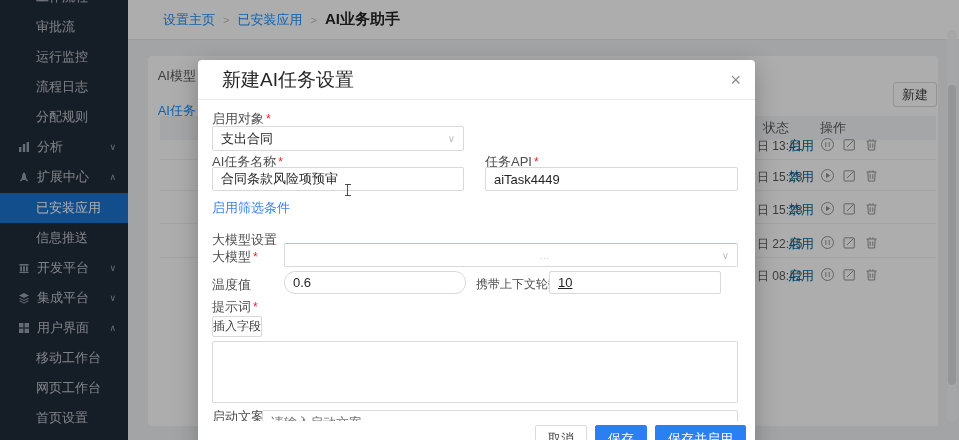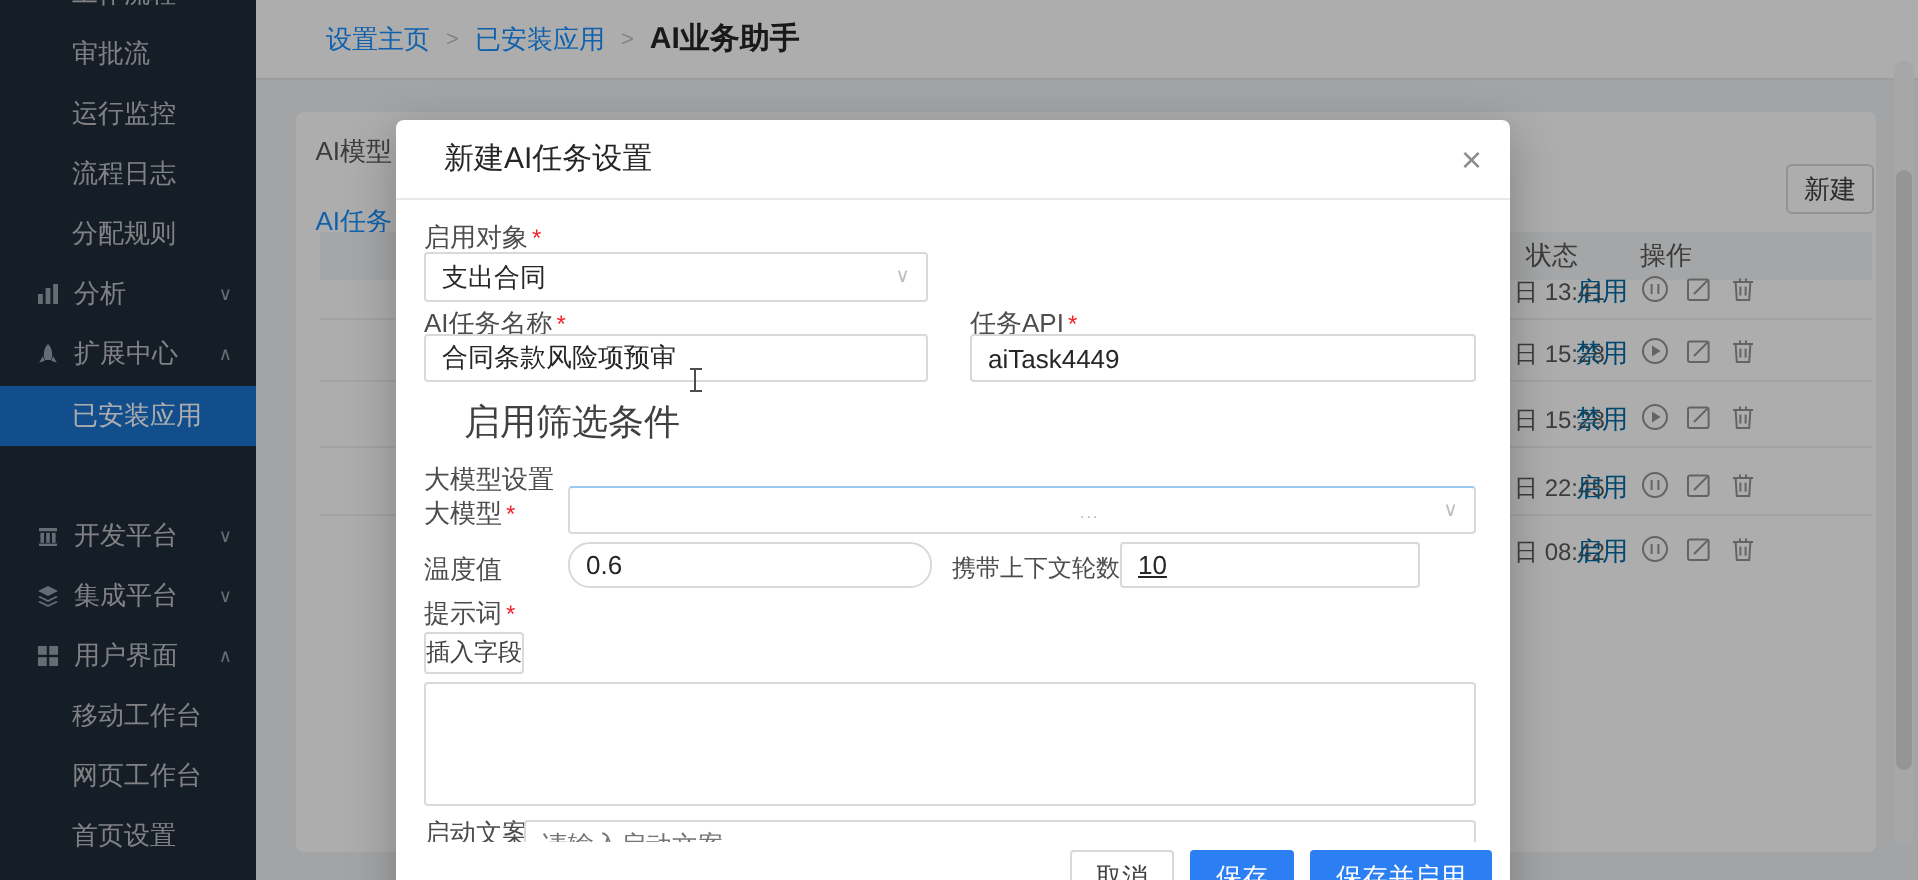--- a/index.html
+++ b/index.html
@@ -45,29 +45,29 @@
   .act-ic { width:15px; height:15px; cursor:pointer; }
 
   .page-scrollbar { position:absolute; right:2px; top:30px; width:10px; height:392px; background:#f7f7f7; border-radius:5px; }
   .page-scrollbar .thumb { position:absolute; left:1px; top:55px; width:8px; height:300px; background:#dcdcdc; border-radius:4px; }
 
   
   .mask { position:absolute; inset:0; background:rgba(0,0,0,0.32); z-index:5; }
   .modal { position:absolute; left:198px; top:60px; width:557px; height:420px; background:#fff;
            border-radius:4px; box-shadow:0 6px 24px rgba(0,0,0,0.25); z-index:10; font-size:13px; }
   .m-header { position:absolute; left:0; top:0; right:0; height:40px; border-bottom:1px solid #e8e8e8; }
-  .m-title { position:absolute; left:24px; top:0; line-height:40px; font-size:15px; color:#262626; }
+  .m-title { position:absolute; left:24px; top:0; line-height:40px; font-size:19px; color:#262626; }
   .m-close { position:absolute; right:14px; top:0; line-height:40px; font-size:18px; color:#8c8c8c; cursor:pointer; }
   .lbl { position:absolute; color:#4d4d4d; font-size:13px; white-space:nowrap; }
   .req { color:#f5222d; margin-left:2px; font-size:12px; }
   .inp, .sel, .txta { position:absolute; border:1px solid #d9d9d9; border-radius:2px; background:#fff;
           font-size:13px; color:#262626; padding:0 8px; font-family:inherit; outline:none; }
   .sel { display:flex; align-items:center; cursor:pointer; }
   .sel-arrow { position:absolute; right:8px; color:#bfbfbf; font-size:10px; }
-  .link { position:absolute; color:#404040; font-size:18px; cursor:pointer;margin-left:20px; }
+  .link { position:absolute; color:#3b82f6; font-size:13px; cursor:pointer; }
   .section-t { position:absolute; color:#4d4d4d; font-size:13px; }
   .model-sel { border-top:1px solid #9ec9ef; }
   .artifact { position:absolute; left:255px; top:8px; font-size:8px; color:#b5b5b5; letter-spacing:1px; }
   .ibeam { position:absolute; left:149px; top:124px; width:1px; height:12px; background:#4d4d4d; z-index:11; }
   .ibeam::before, .ibeam::after { content:""; position:absolute; left:-2.5px; width:6px; height:1px; background:#4d4d4d; }
   .ibeam::before { top:0; } .ibeam::after { bottom:0; }
   .insert-btn { position:absolute; left:14px; top:256px; height:21px; padding:0 0; background:#fff;
                 border:1px solid #d9d9d9; border-radius:2px; font-size:12px; color:#404040;
                 display:flex; align-items:center; cursor:pointer; }
   .m-footer { position:absolute; left:0; top:361px; width:100%; height:59px; background:#fff; z-index:12;
@@ -104,20 +104,21 @@
           <svg width="12" height="12" viewBox="0 0 12 12">
             <path d="M6 1 C8 3 8.6 6 7.6 9 L4.4 9 C3.4 6 4 3 6 1 Z" fill="#97a0ac"></path>
             <path d="M3.4 7 L1.6 10.4 L4.4 9.4 Z" fill="#97a0ac"></path>
             <path d="M8.6 7 L10.4 10.4 L7.6 9.4 Z" fill="#97a0ac"></path>
           </svg>
         </span>
       <span>扩展中心</span>
       <span class="side-chevron">∧</span>
     </div>
     <div class="side-item child selected" style="top:193px"><span>已安装应用</span></div>
+    <div class="side-item child" style="top:223px"><span>信息推送</span></div>
 
     <div class="side-item parent" style="top:253px">
       <span class="side-icon">
           <svg width="12" height="12" viewBox="0 0 12 12">
             <rect x="1.5" y="2" width="9" height="1.6" fill="#97a0ac"></rect>
             <rect x="2.2" y="4.4" width="1.8" height="5" fill="#97a0ac"></rect>
             <rect x="5.1" y="4.4" width="1.8" height="5" fill="#97a0ac"></rect>
             <rect x="8" y="4.4" width="1.8" height="5" fill="#97a0ac"></rect>
             <rect x="1.5" y="9.8" width="9" height="1.2" fill="#97a0ac"></rect>
           </svg>
@@ -334,21 +335,21 @@
     </div>
     <div class="ibeam"></div>
 
     <div class="lbl" style="left:14px; top:216px">
       <span>温度值</span>
     </div>
     <input class="inp" style="left: 86px; top: 211px; width: 182px; height: 23px; border-radius: 11px;" value="0.6">
     <div class="lbl" style="left:278px; top:216px; font-size:12px">
       <span>携带上下文轮数</span><span class="req">*</span>
     </div>
-    <input class="inp" style="left: 362px; top: 211px; width: 150px; height: 23px; text-decoration: underline;" value="10">
+    <input class="inp" style="left: 351px; top: 211px; width: 172px; height: 23px; text-decoration: underline;" value="10">
 
     <div class="lbl" style="left:14px; top:238px">
       <span>提示词</span><span class="req">*</span>
     </div>
     <div class="insert-btn">插入字段</div>
     <textarea class="txta" style="left: 14px; top: 281px; width: 526px; height: 62px; resize: none;" value=""></textarea>
 
     <div class="lbl" style="left:14px; top:348px">
       <span>启动文案</span><span class="req">*</span>
     </div>

